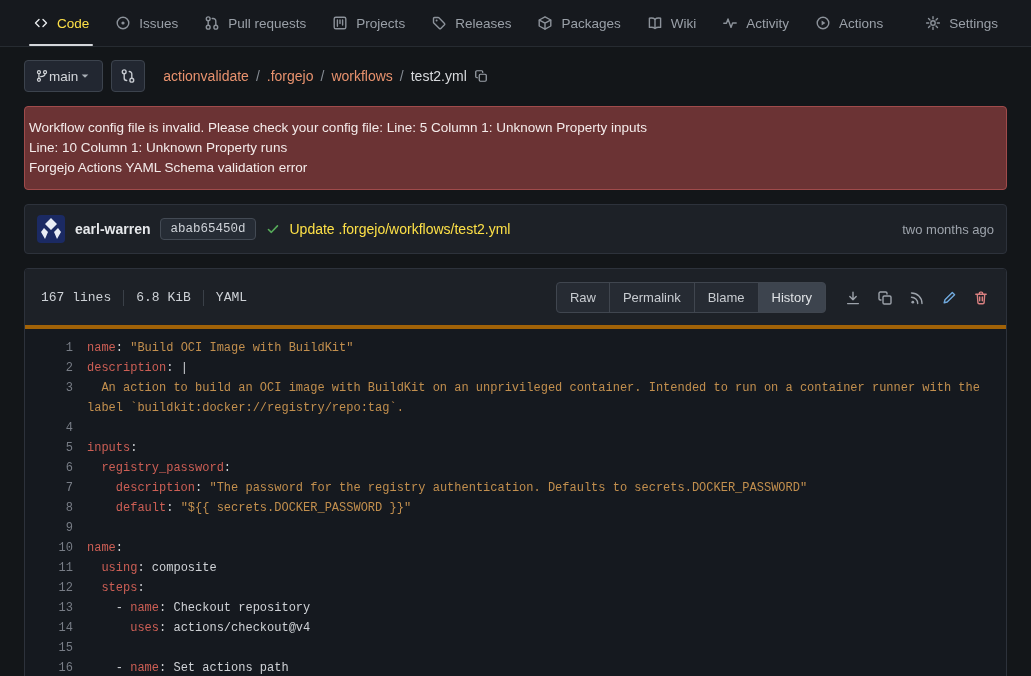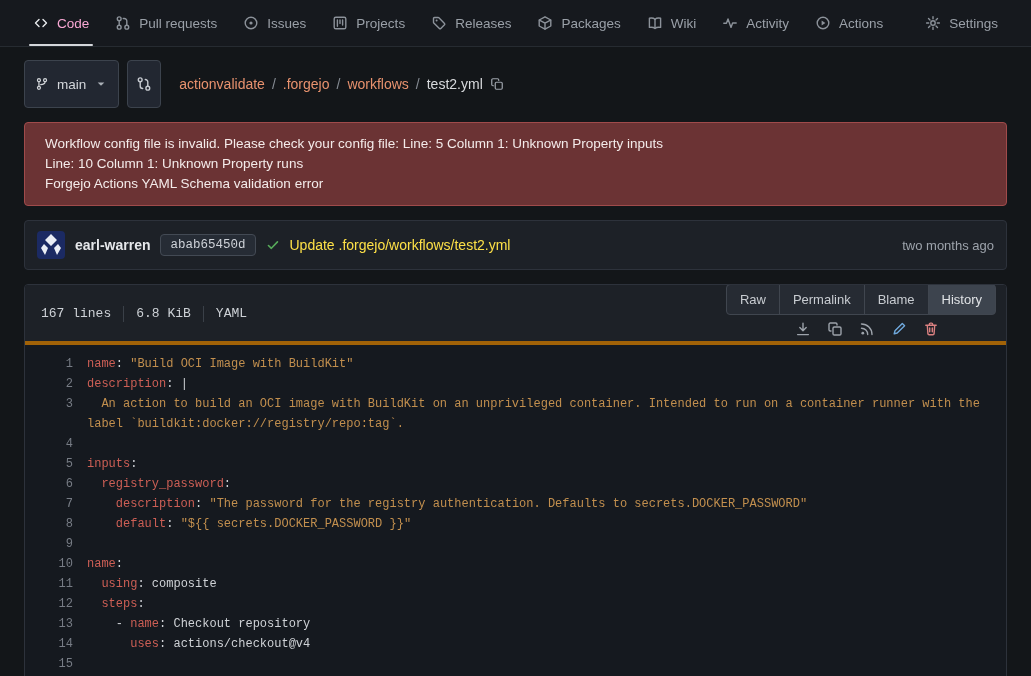--- a/index.html
+++ b/index.html
@@ -21,48 +21,48 @@
     height: 47px; padding: 0 20px;
     background: #16191e;
     border-bottom: 1px solid #262b31;
   }
   .nav-item {
     display: flex; align-items: center; gap: 8px;
     padding: 0 13px; font-size: 13.5px; color: #9aa0a8;
     position: relative; white-space: nowrap;
   }
   .nav-item .icon { color: #8c929a; }
-  .nav-item.active { color: #f9a8d4; justify-content: flex-end; }
+  .nav-item.active { color: #fde047; justify-content: flex-end; }
   .nav-item.active .icon { color: #e9ebee; }
   .nav-item.active::after {
     content: ""; position: absolute; left: 9px; right: 9px; bottom: 0;
     height: 2px; background: #d4d7db; border-radius: 1px;
   }
   .nav-spacer { flex: 1; }
 
   
   .crumb-row { display: flex; align-items: center; padding: 13px 24px 0; gap: 8px; }
   .branch-btn, .compare-btn {
-    display: flex; align-items: center; gap: 8px;
+    display: flex; align-items: center; gap: 0;
     background: #222731; border: 1px solid #3c434d; border-radius: 4px;
-    color: #d4d7db; font-size: 13.5px; padding: 6px 10px; height: 48px;
+    color: #d4d7db; font-size: 13.5px; padding: 6px 10px; height: 32px;
   }
   .branch-btn .caret { color: #aab0b7; }
   .compare-btn { padding: 6px 8px; color: #c6cad0; }
   .crumbs { display: flex; align-items: center; font-size: 14px; margin-left: 10px; justify-content: flex-end; }
   .crumb-group { display: inline-flex; align-items: center; gap: 7px; margin-right: 7px; }
   .crumb { color: #e8926e; }
   .crumb-sep { color: #868c94; }
   .crumb-group.current .crumb { color: #d8dadd; }
   .crumb-group:last-of-type .crumb-sep { display: none; }
   .copy-path { background: none; border: none; color: #9da3ab; display: inline-flex; }
 
   
   .error-banner {
-    margin: 14px 24px 0; padding: 11px 20px;
+    margin: 14px 24px 0; padding: 11px 4px;
     background: #6b3334; border: 1px solid #a04b4b; border-radius: 4px;
     color: #f4ebea; font-size: 13.5px; line-height: 20px;
   }
 
   
   .commit-box {
     margin: 14px 24px 12px; padding: 10px 12px; height: 50px;
     background: #1d2127; border: 1px solid #2d323b; border-radius: 4px;
     display: flex; align-items: center; gap: 10px; font-size: 14px;
   }
@@ -89,21 +89,21 @@
     display: flex; align-items: center; justify-content: space-between;
     background: #1d2127; border-bottom: 4px solid #a16207;
     padding: 7px 10px 6px 16px; height: 60px;
   }
   .file-meta {
     display: flex; align-items: center; gap: 12px;
     font-family: "Liberation Mono", "DejaVu Sans Mono", monospace;
     font-size: 13px; color: #cdd1d6;
   }
   .meta-div { width: 1px; height: 16px; background: #3a4048; }
-  .file-actions { display: flex; align-items: center; flex-direction: column; }
+  .file-actions { display: flex; align-items: center; }
   .btn-group { display: flex; }
   .fbtn {
     background: #262b33; border: 1px solid #40464f; color: #c8ccd1;
     font-size: 13px; padding: 7px 13px; margin-left: -1px;
   }
   .fbtn:first-of-type { border-radius: 4px 0 0 4px; margin-left: 0; }
   .fbtn:last-of-type { border-radius: 0 4px 4px 0; }
   .fbtn.active { background: #3d444e; color: #e0e3e6; }
   .icon-actions { display: flex; gap: 2px; margin-left: 12px; }
   .ibtn { background: none; border: none; color: #9da3ab; padding: 6px 7px; display: inline-flex; }
@@ -133,36 +133,36 @@
         <svg viewBox="0 0 16 16">
           <path d="M6 4.5 2.5 8 6 11.5"></path>
           <path d="M10 4.5 13.5 8 10 11.5"></path>
         </svg>
       </span>
       <span>Code</span>
     </a>
     <a class="nav-item">
       <span class="icon">
         <svg viewBox="0 0 16 16">
+          <circle cx="8" cy="8" r="5.8"></circle>
+          <circle cx="8" cy="8" r="1.6" fill="currentColor" stroke="none"></circle>
+        </svg>
+      </span>
+      <span>Issues</span>
+    </a>
+    <a class="nav-item">
+      <span class="icon">
+        <svg viewBox="0 0 16 16">
           <circle cx="4.2" cy="3.8" r="1.9"></circle>
           <circle cx="4.2" cy="12.2" r="1.9"></circle>
           <circle cx="11.8" cy="12.2" r="1.9"></circle>
           <path d="M4.2 5.7v4.6M11.8 10.3V6a2.5 2.5 0 0 0-2.5-2.5H8.2"></path>
         </svg>
       </span>
       <span>Pull requests</span>
-    </a>
-    <a class="nav-item">
-      <span class="icon">
-        <svg viewBox="0 0 16 16">
-          <circle cx="8" cy="8" r="5.8"></circle>
-          <circle cx="8" cy="8" r="1.6" fill="currentColor" stroke="none"></circle>
-        </svg>
-      </span>
-      <span>Issues</span>
     </a>
     <a class="nav-item">
       <span class="icon">
         <svg viewBox="0 0 16 16">
           <rect x="2.2" y="2.2" width="11.6" height="11.6" rx="1.6"></rect>
           <path d="M5.4 5v6.2M8 5v3.4M10.6 5v5"></path>
         </svg>
       </span>
       <span>Projects</span>
     </a>

